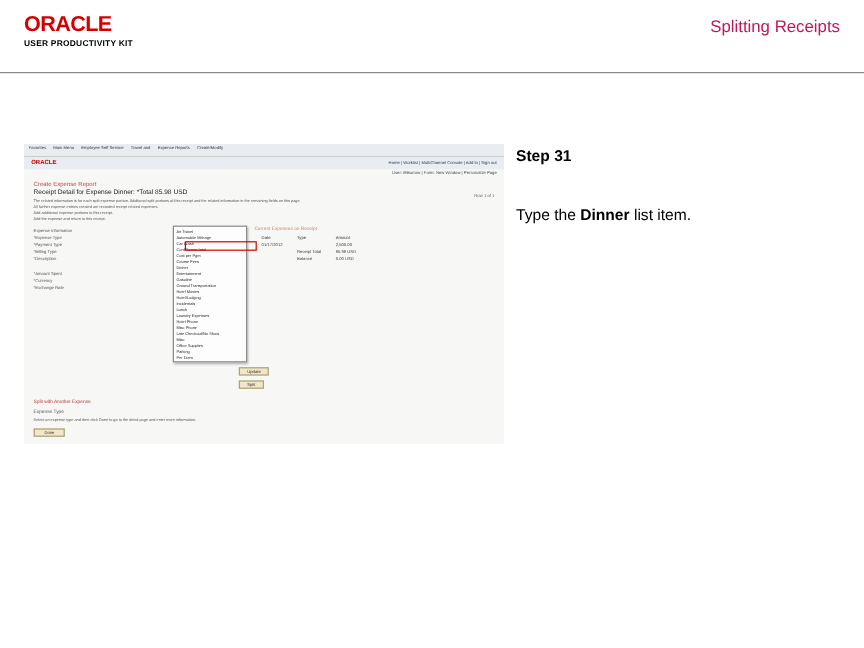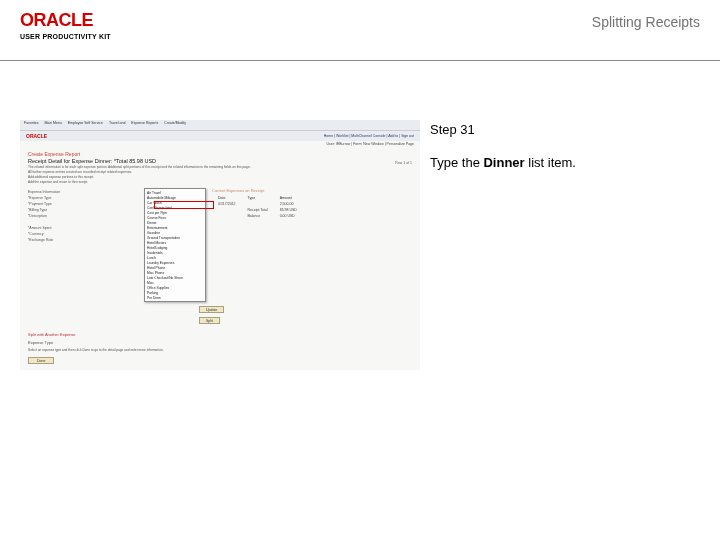--- a/index.html
+++ b/index.html
@@ -37,21 +37,21 @@
   }
   .upk-label {
     font-size: 7px;
     font-weight: bold;
     color: #000;
     margin-top: 2px;
     letter-spacing: 0.2px;
   }
   .header-title {
     font-size: 14px;
-    color: #737373;
+    color: #be185d;
     margin-top: 4px;
   }
   .content-area {
     position: absolute;
     top: 120px;
     left: 20px;
     right: 20px;
     display: flex;
     gap: 10px;
   }
@@ -155,21 +155,22 @@
     color:#333;
   }
 
   .instruction-pane {
     flex: 1;
     font-size: 13px;
     color: #000;
     padding-top: 2px;
   }
   .step-label {
-    margin-bottom: 18px;
+    margin-bottom: 34px;
+    font-weight: bold;
   }
   .instruction-text {
     line-height: 1.3;
   }
 </style>
 </head>
 <body>
 
 <div class="header">
   <div class="logo-block">

